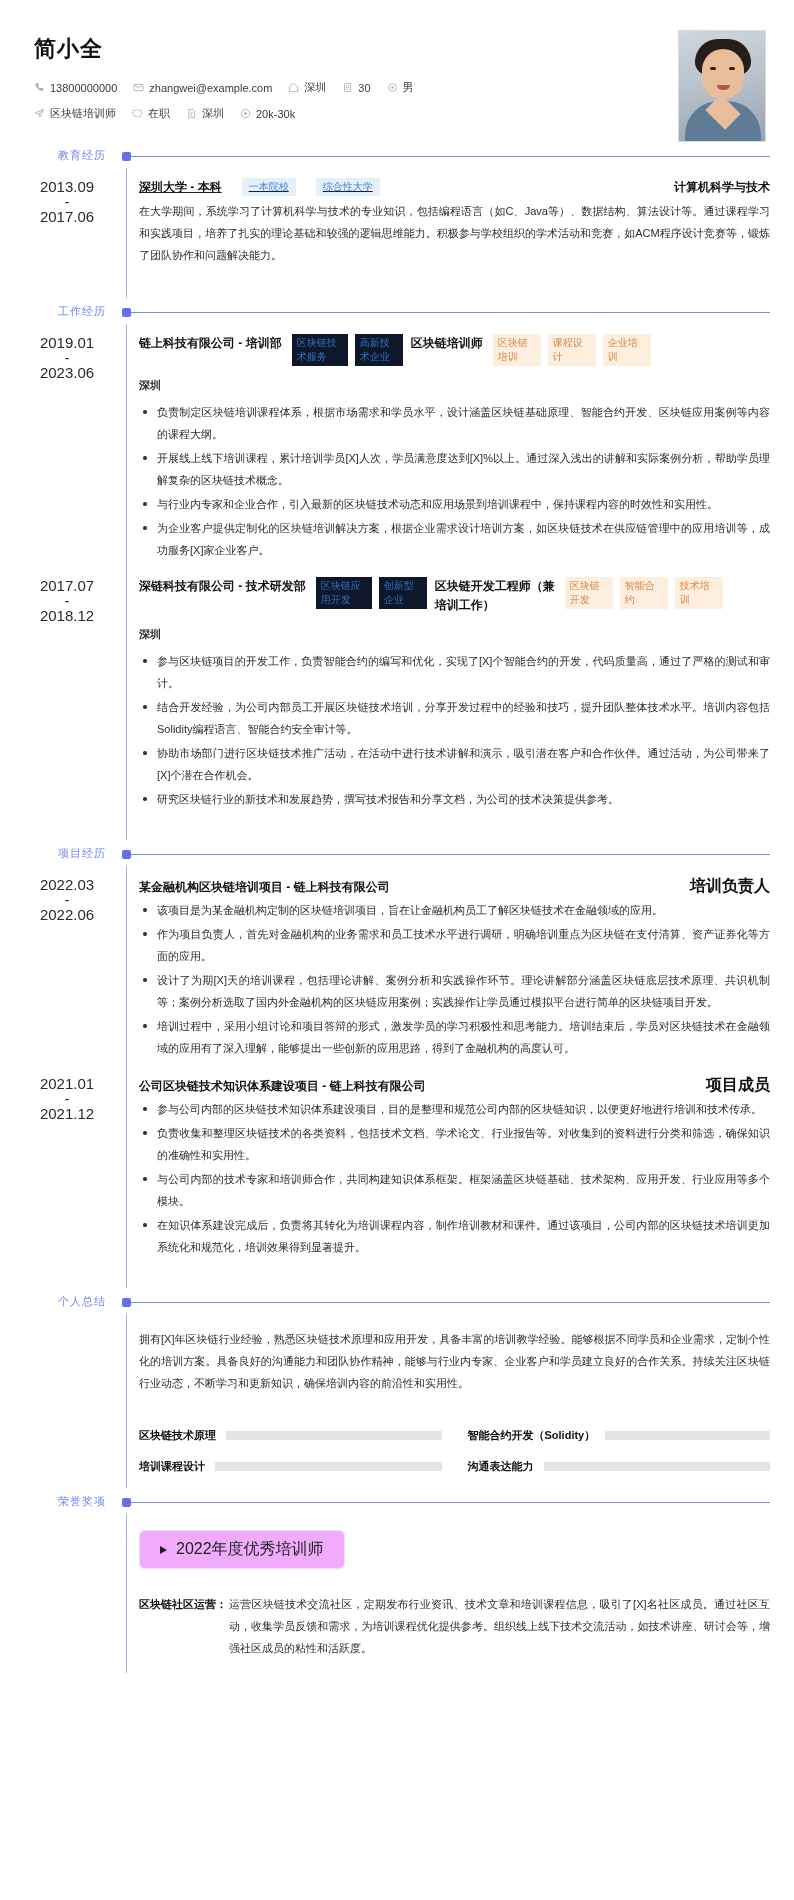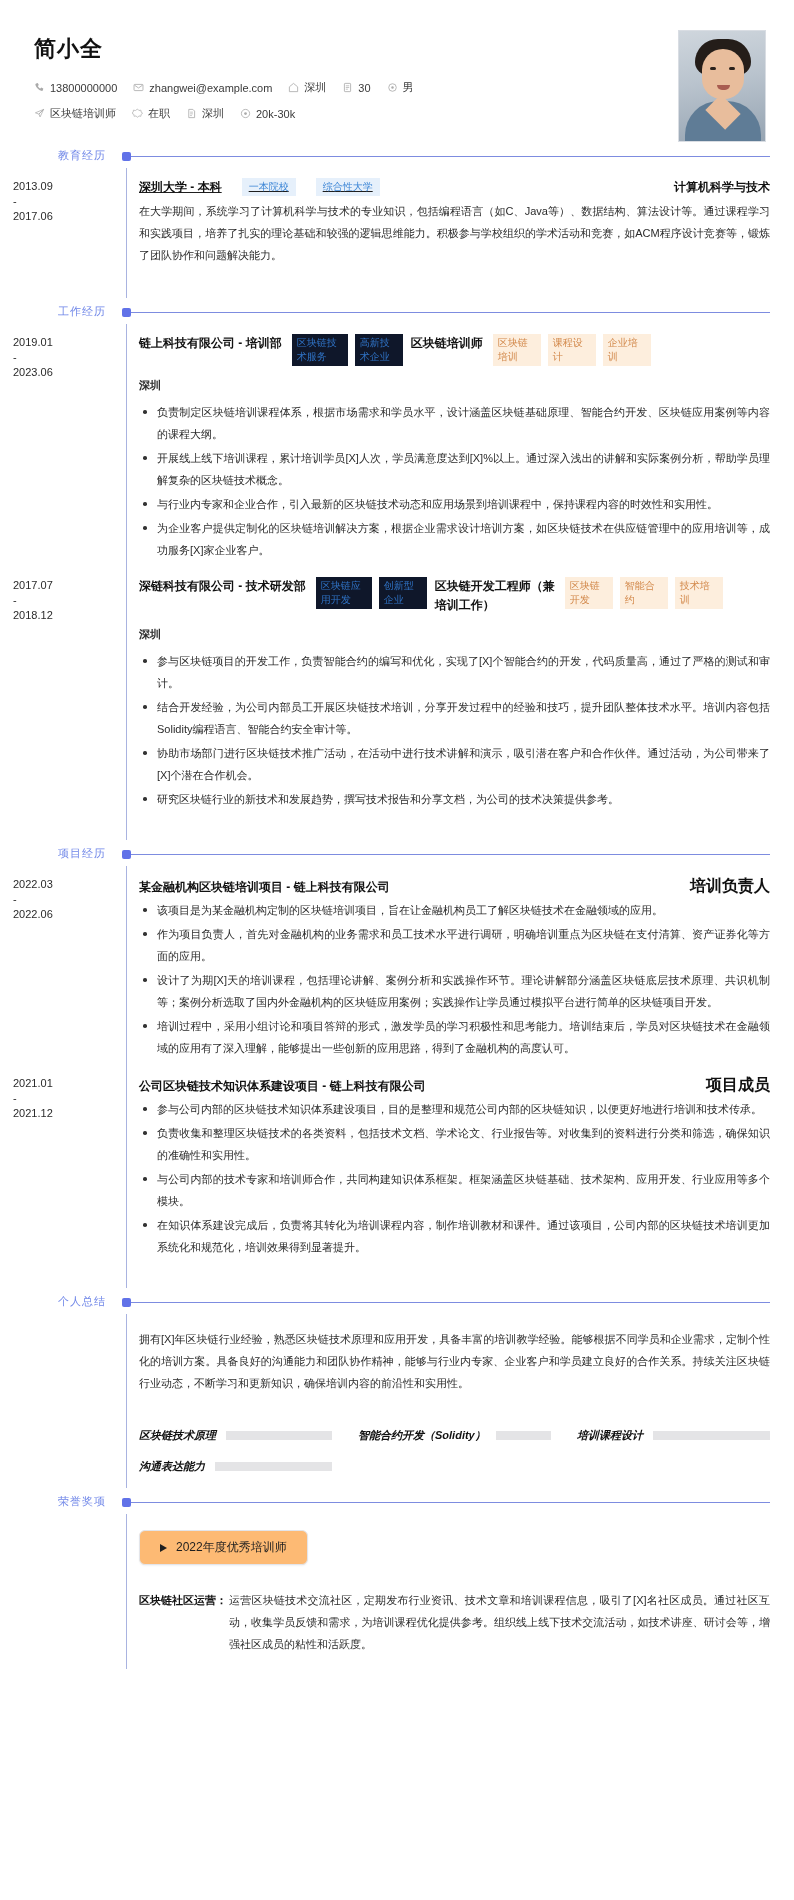--- a/index.html
+++ b/index.html
@@ -121,21 +121,22 @@
     border-left: 1px solid #a9b3e0;
     padding: 10px 24px 14px 12px;
   }
 
   
   .entry { position: relative; padding-bottom: 14px; }
   .entry-date {
     position: absolute;
     left: -126px;
     width: 108px;
-    font-size: 11px;
+    text-align: center;
+    font-size: 15px;
     line-height: 15px;
     color: #2a2a2a;
     padding-top: 1px;
   }
 
   .entry-headline {
     display: flex;
     align-items: flex-start;
     flex-wrap: nowrap;
     gap: 0;
@@ -216,47 +217,46 @@
     background: #333;
     border-radius: 50%;
   }
 
   .proj-headline { display: flex; align-items: baseline; }
   .proj-name { font-size: 12px; font-weight: bold; color: #111; }
 
   
   .skills-grid {
     display: grid;
-    grid-template-columns: 1fr 1fr 1fr;
+    grid-template-columns: 1fr 1fr;
     column-gap: 26px;
     row-gap: 16px;
     padding-top: 6px;
-    font-style: italic;
   }
   .skill { display: flex; align-items: center; }
   .skill-name {
     font-size: 11px; font-weight: bold; color: #111;
     white-space: nowrap; margin-right: 10px;
   }
   .skill-track {
     flex: 1; height: 9px; background: #e4e4e6; position: relative;
   }
   .skill-fill { height: 9px; background: #5a6ee0; }
 
   
   .honor-pill {
     display: inline-flex;
     align-items: center;
     gap: 9px;
     border: 1px solid #e3e5ea;
     border-radius: 6px;
     padding: 8px 20px;
-    font-size: 12px;
+    font-size: 16px;
     color: #1f1f1f;
-    background: #fdba74;
+    background: #f0abfc;
     box-shadow: 0 1px 2px rgba(0,0,0,.05);
     margin-top: 6px;
   }
   .tri {
     width: 0; height: 0;
     border-left: 7px solid #1f1f1f;
     border-top: 4.5px solid transparent;
     border-bottom: 4.5px solid transparent;
   }
 

